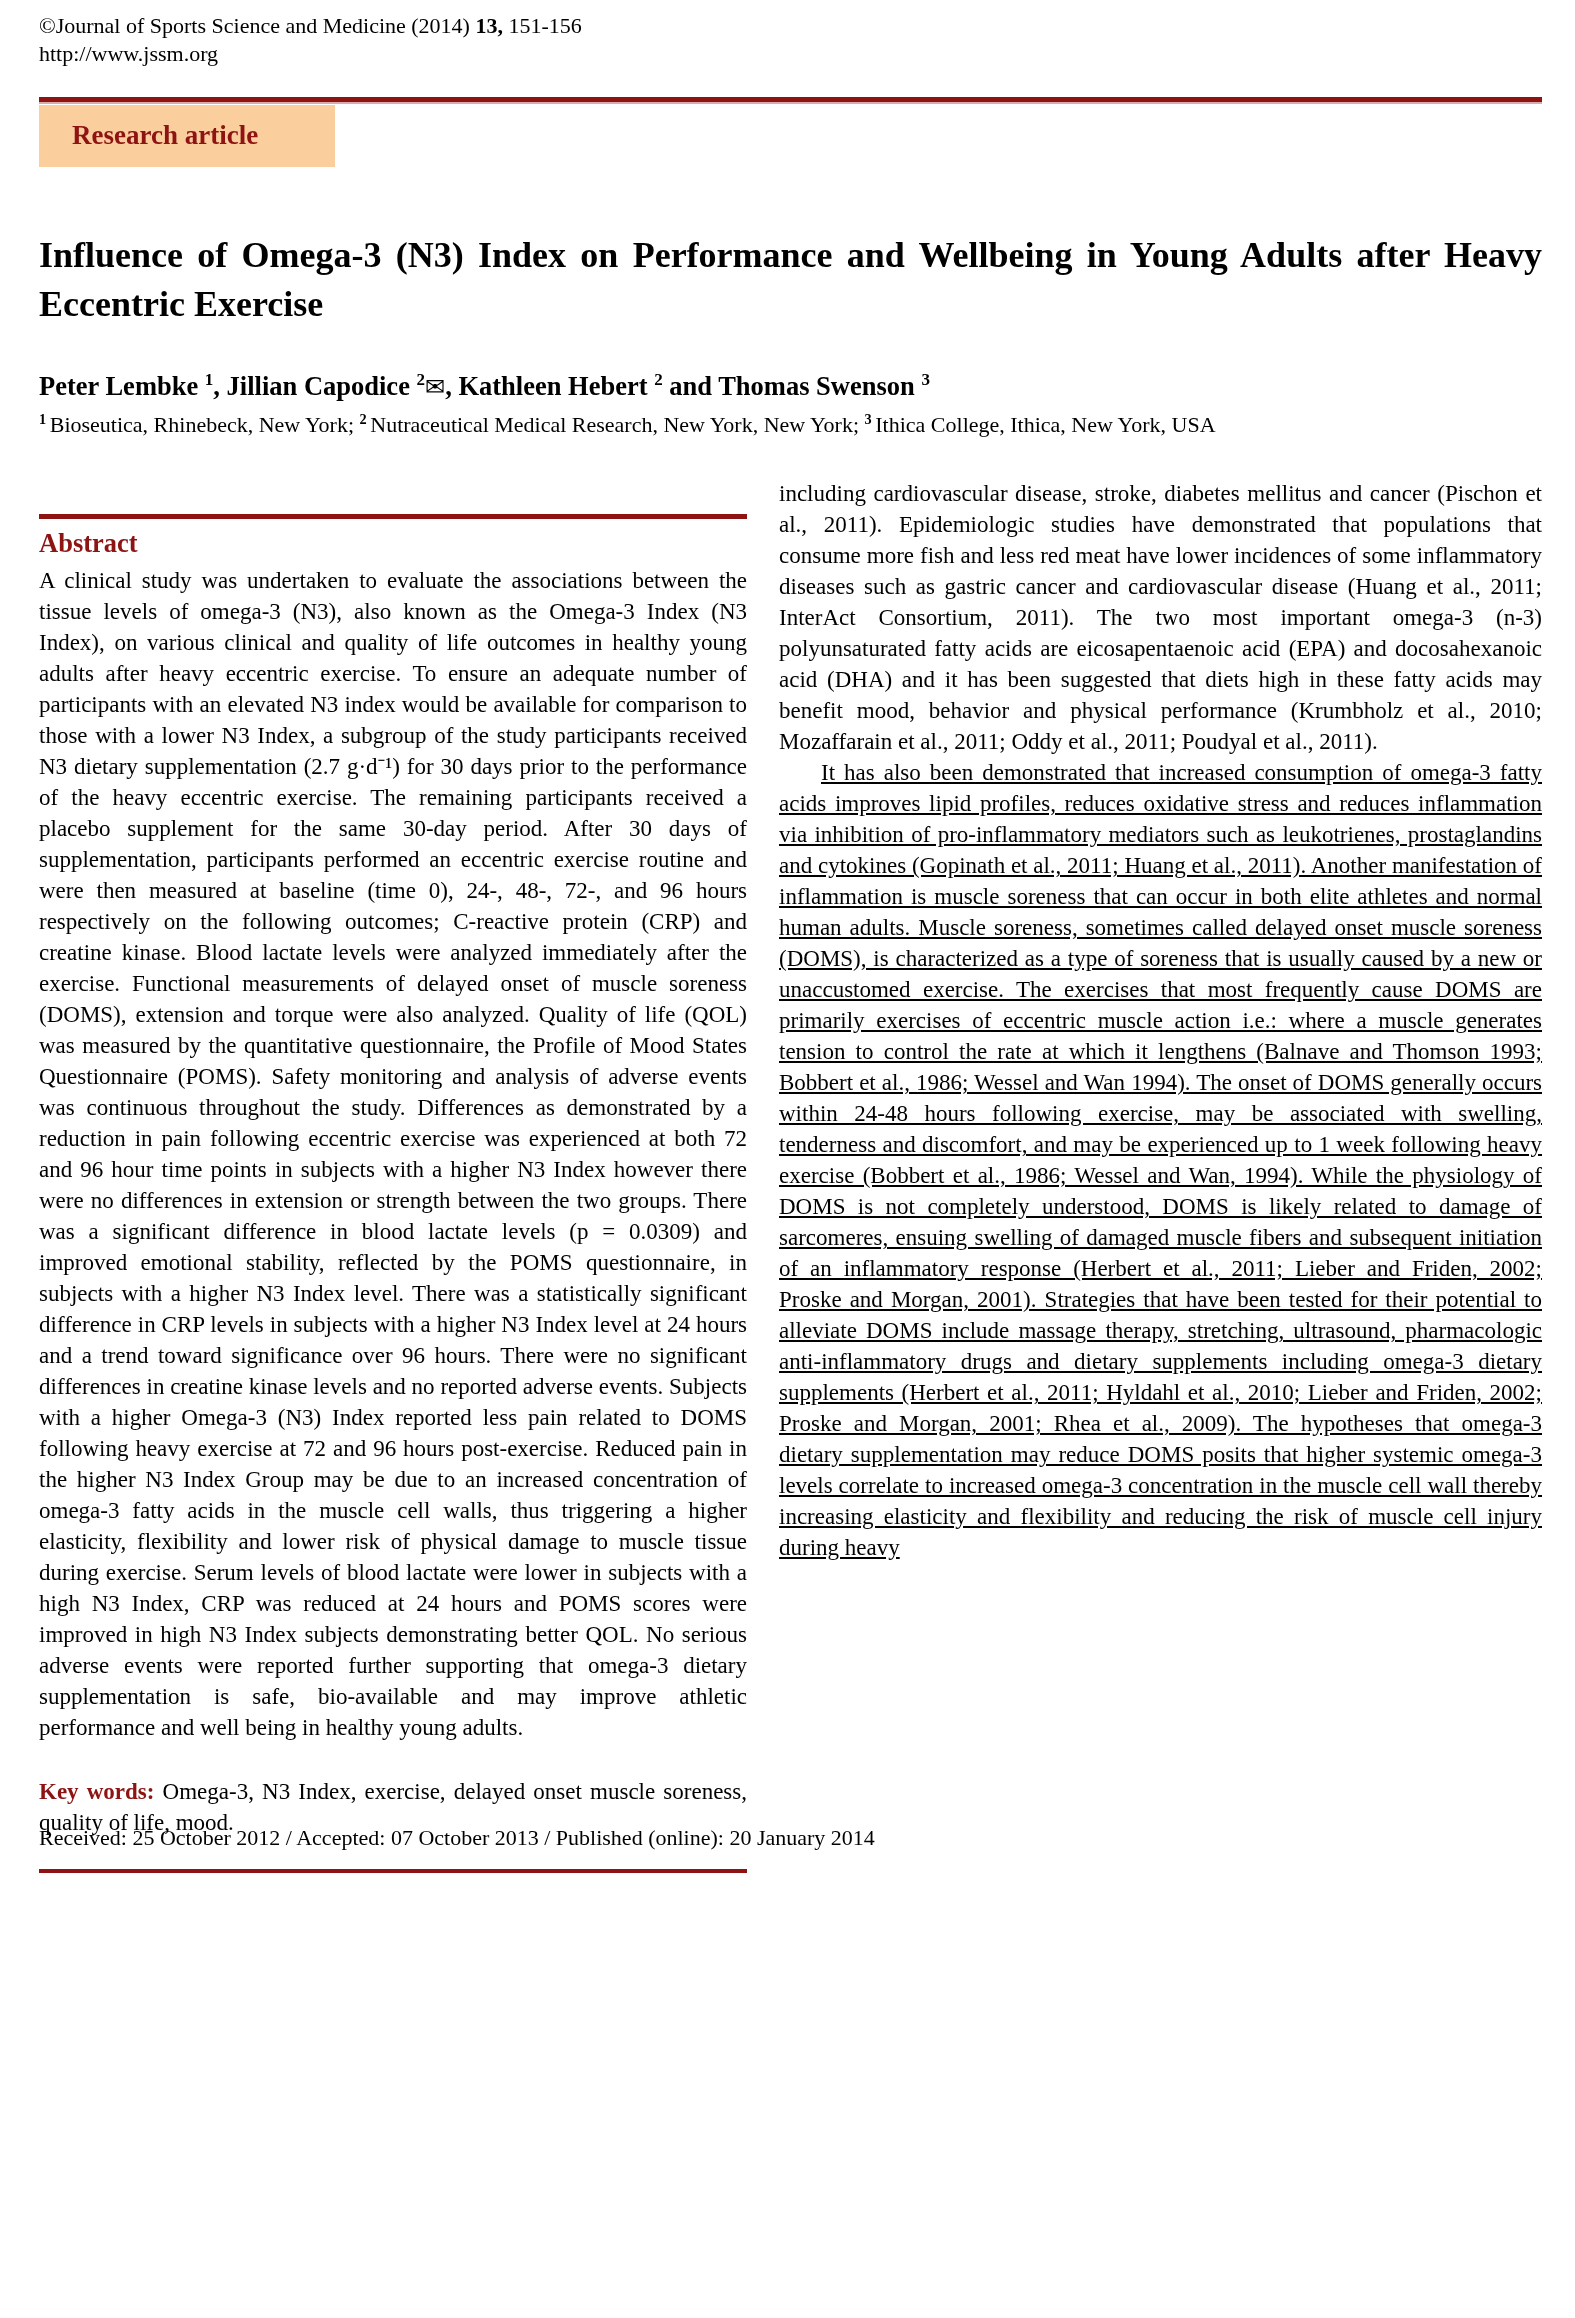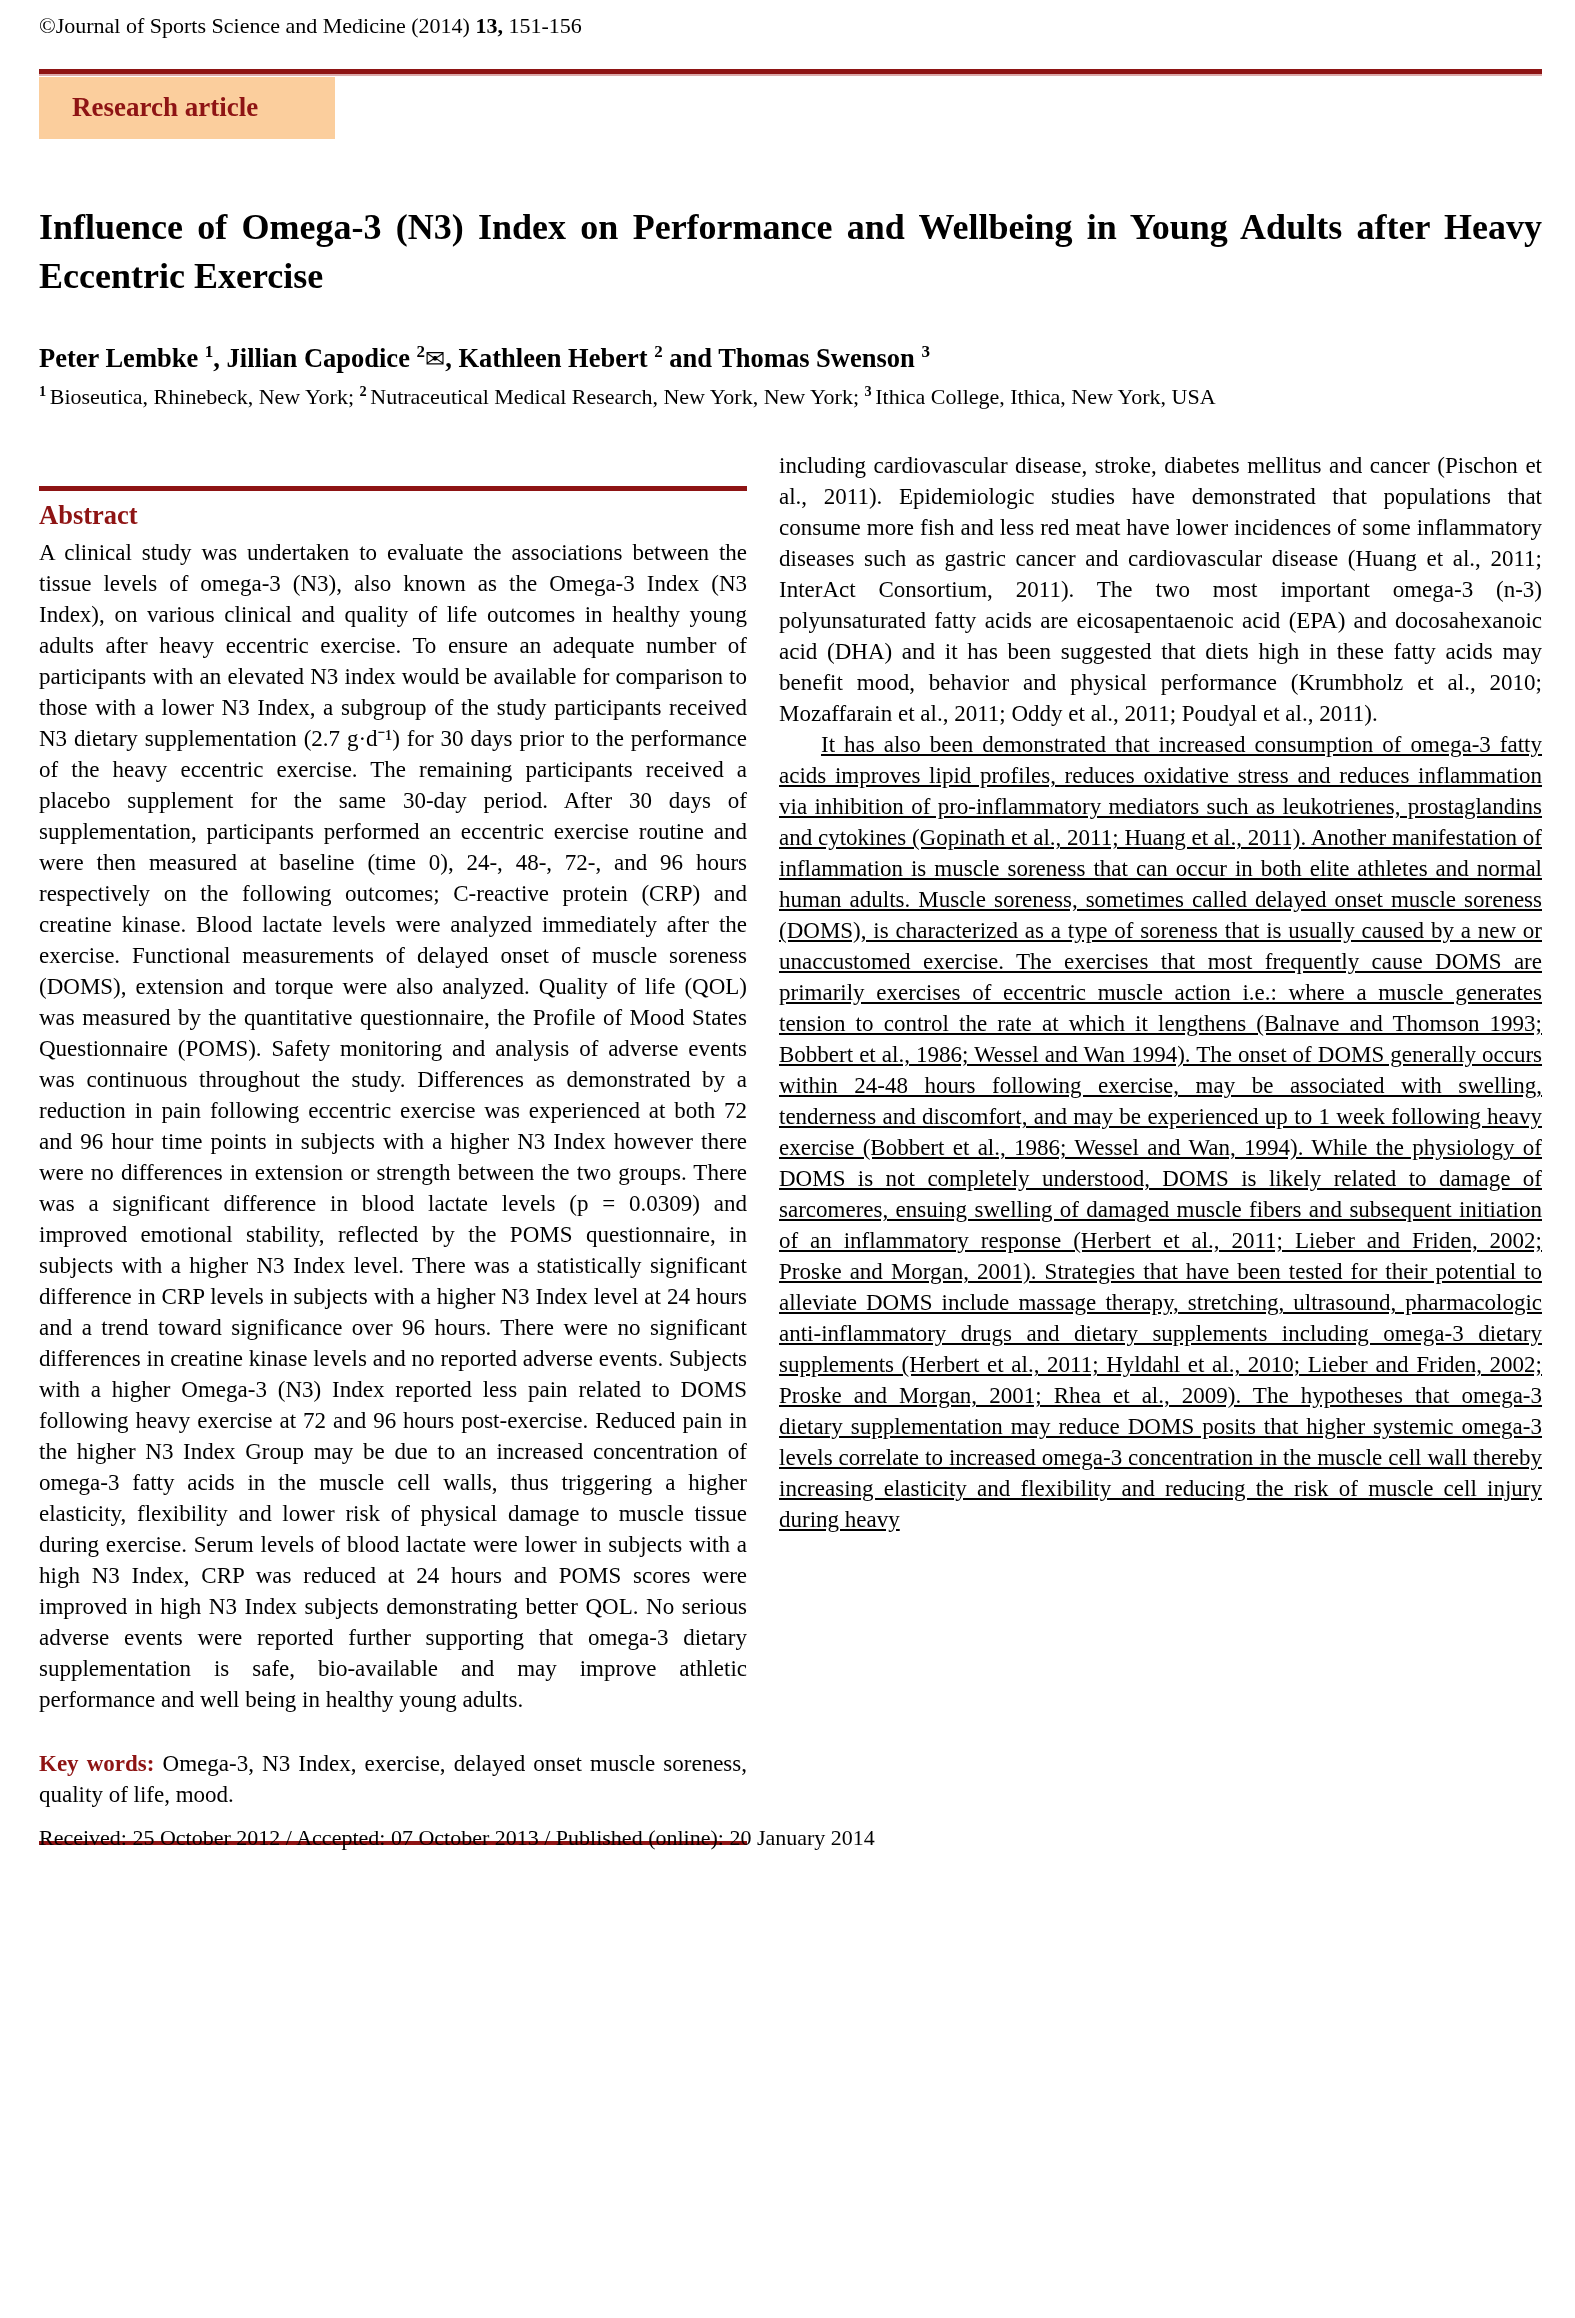--- a/index.html
+++ b/index.html
@@ -56,20 +56,21 @@
   }
 </style>
 </head>
 <body>
 
 <div class="page">
 
   <div class="journal-line">
     <span>©Journal of Sports Science and Medicine (2014) </span><b>13,</b><span> 151-156</span>
   </div>
+  <div class="journal-url">http://www.jssm.org</div>
 
   <div class="top-rule"></div>
 
   <div class="badge">
     <span class="badge-text">Research article</span>
   </div>
 
   <h1 class="title" style="margin-bottom:0;">Influence of Omega-3 (N3) Index on Performance and Wellbeing in Young Adults after Heavy Eccentric Exercise</h1>
 
   <div class="authors">

